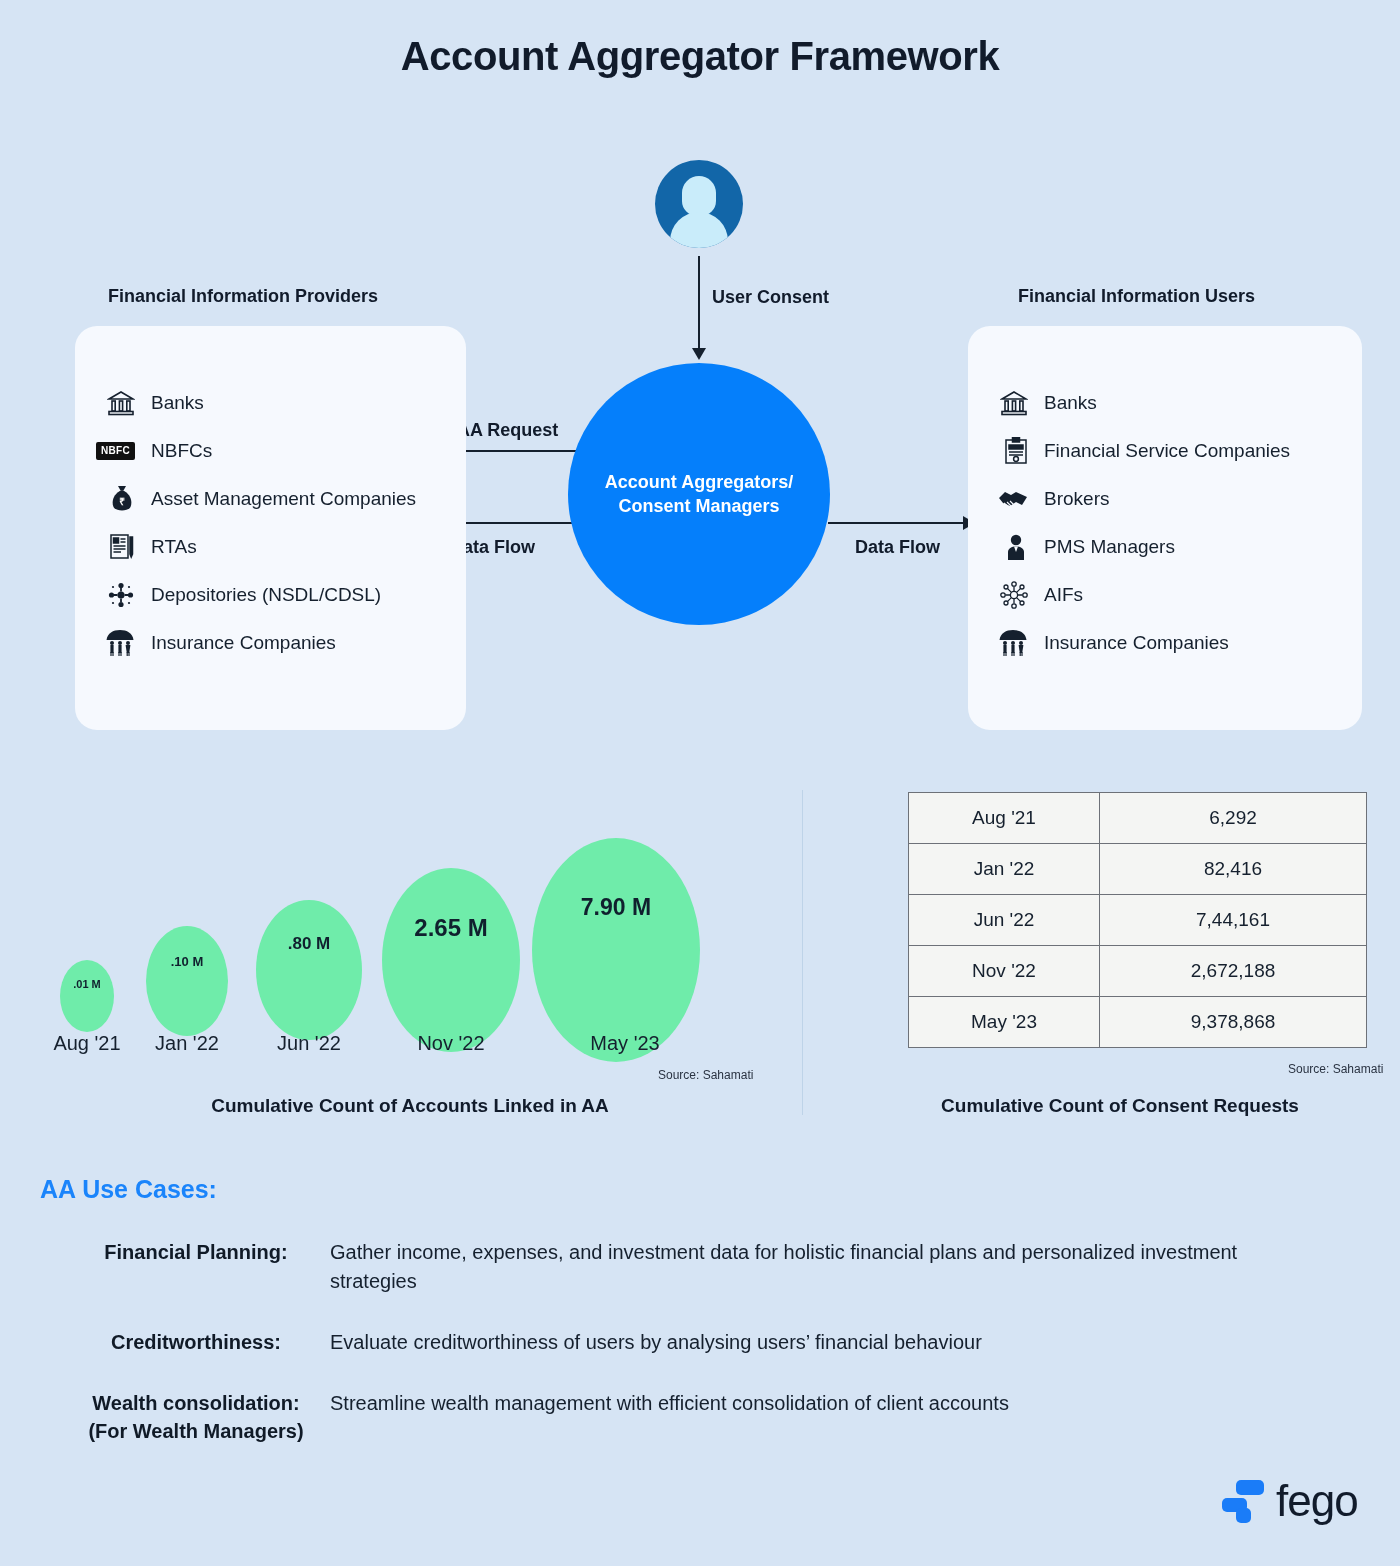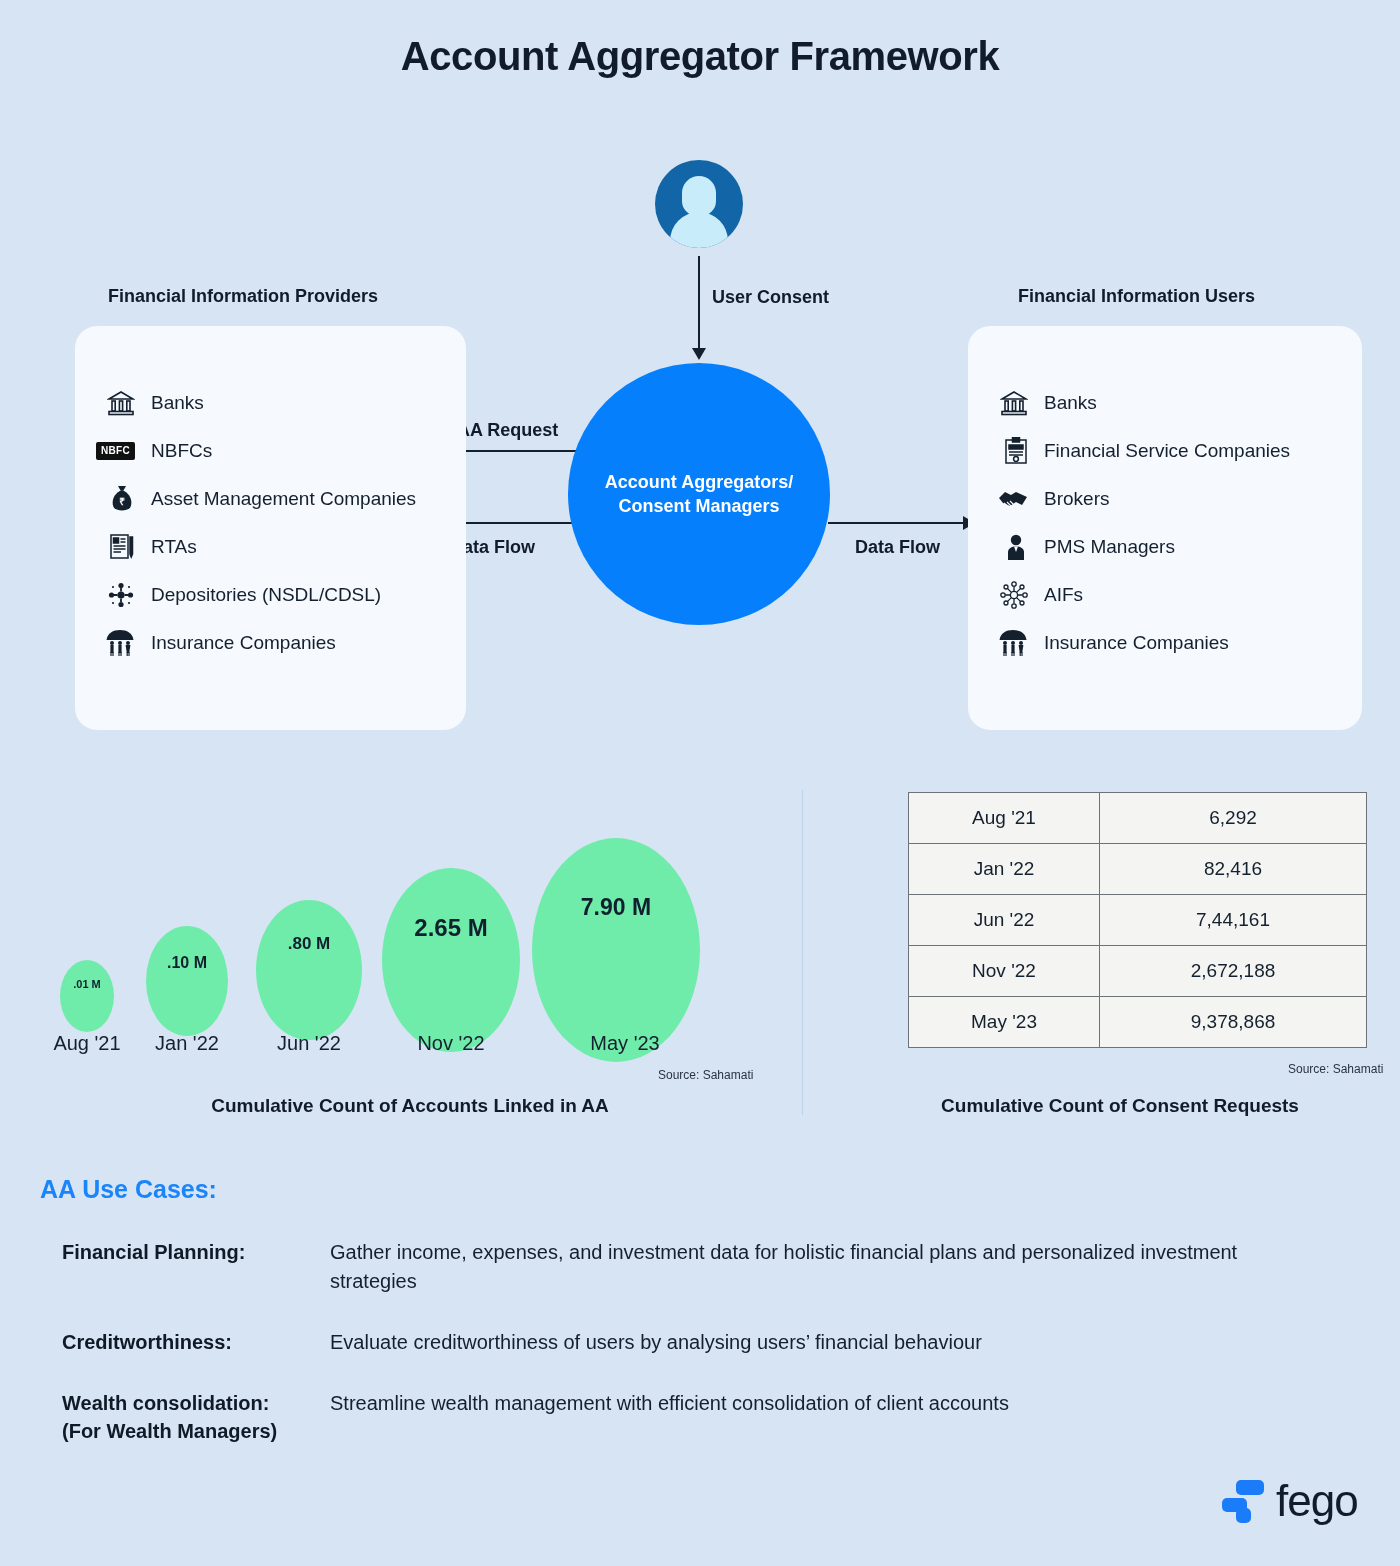--- a/index.html
+++ b/index.html
@@ -271,20 +271,21 @@
     align-items: flex-start;
     margin-bottom: 32px;
   }
   .uc-term {
     width: 268px;
     min-width: 268px;
     font-size: 20px;
     font-weight: bold;
     color: #101a27;
     line-height: 1.4;
+    text-align: center;
   }
   .uc-desc {
     font-size: 20px;
     color: #15202e;
     line-height: 1.45;
   }
 
   
   .logo {
     position: absolute;
@@ -533,21 +534,21 @@
     </div>
   </div>
 
   <div class="v-divider"></div>
 
   <div class="bubble-wrap">
 
     <div class="bubble" style="left:20px; top:120px; width:54px; height:54px; font-size:11px; padding-top:18px;">
       <span>.01 M</span>
     </div>
-    <div class="bubble" style="left:106px; top:86px; width:82px; height:82px; font-size:16px; padding-top:28px;">
+    <div class="bubble" style="left:106px; top:86px; width:82px; height:82px; font-size:13px; padding-top:28px;">
       <span>.10 M</span>
     </div>
     <div class="bubble" style="left:216px; top:60px; width:106px; height:106px; font-size:17px; padding-top:34px;">
       <span>.80 M</span>
     </div>
     <div class="bubble" style="left:342px; top:28px; width:138px; height:138px; font-size:24px; padding-top:46px;">
       <span>2.65 M</span>
     </div>
     <div class="bubble" style="left:492px; top:-2px; width:168px; height:168px; font-size:23px; padding-top:56px;">
       <span>7.90 M</span>

